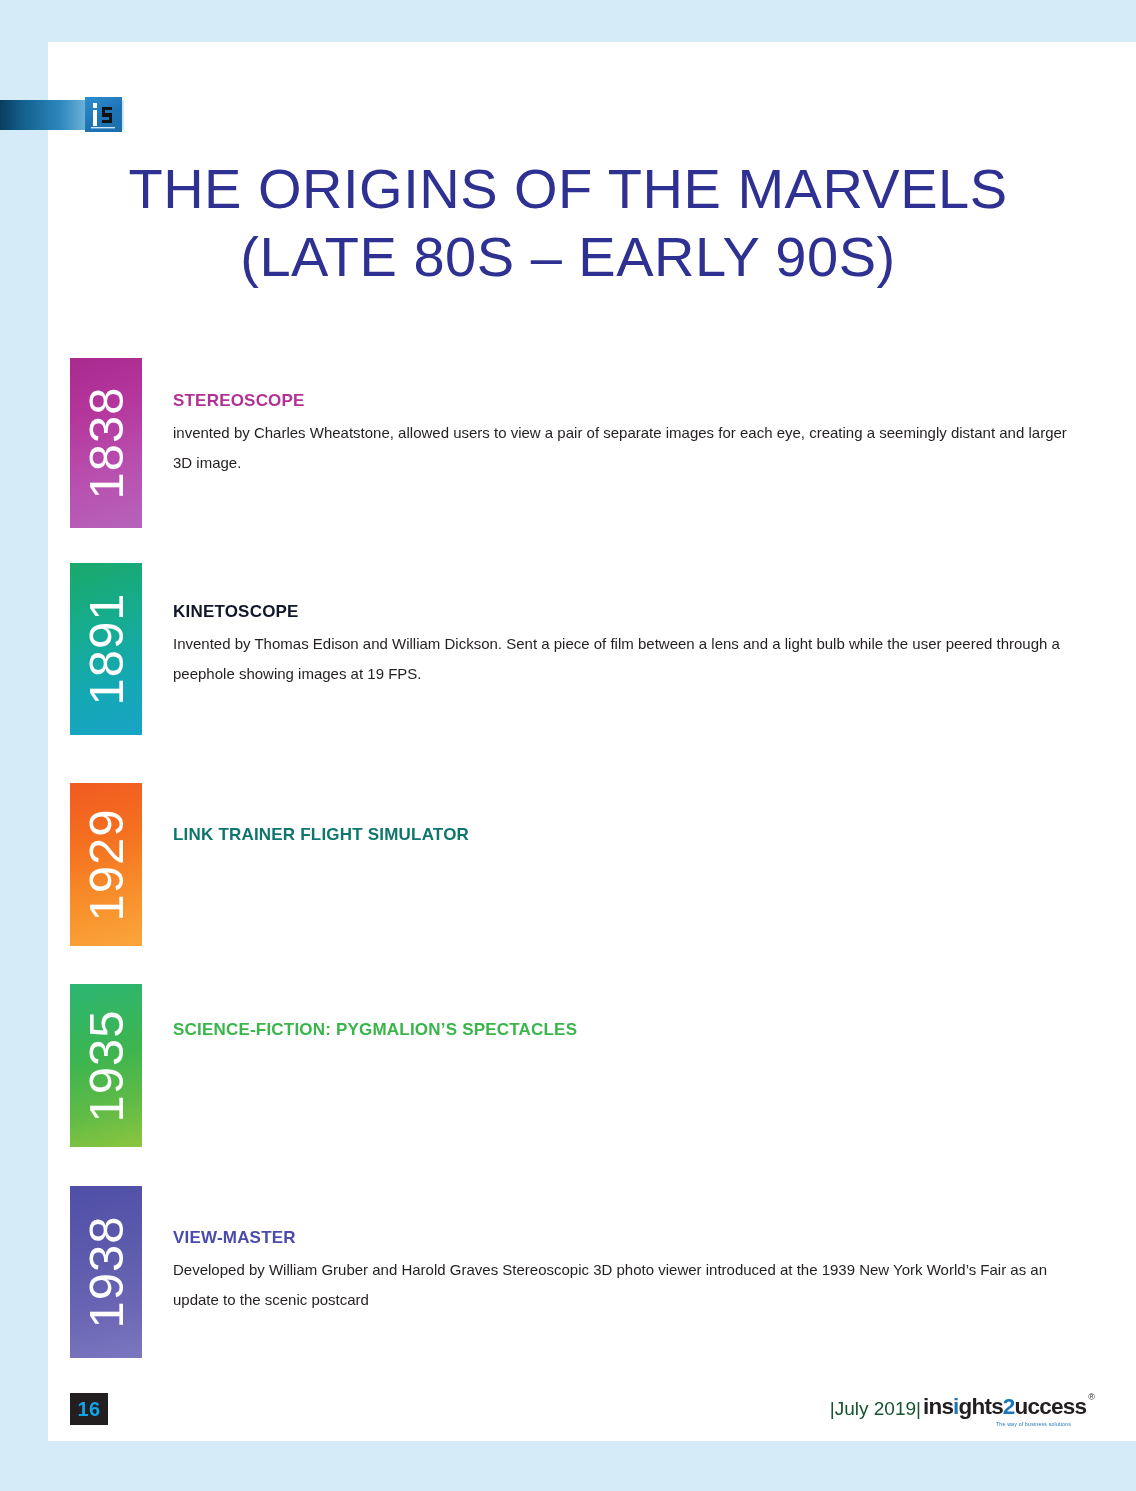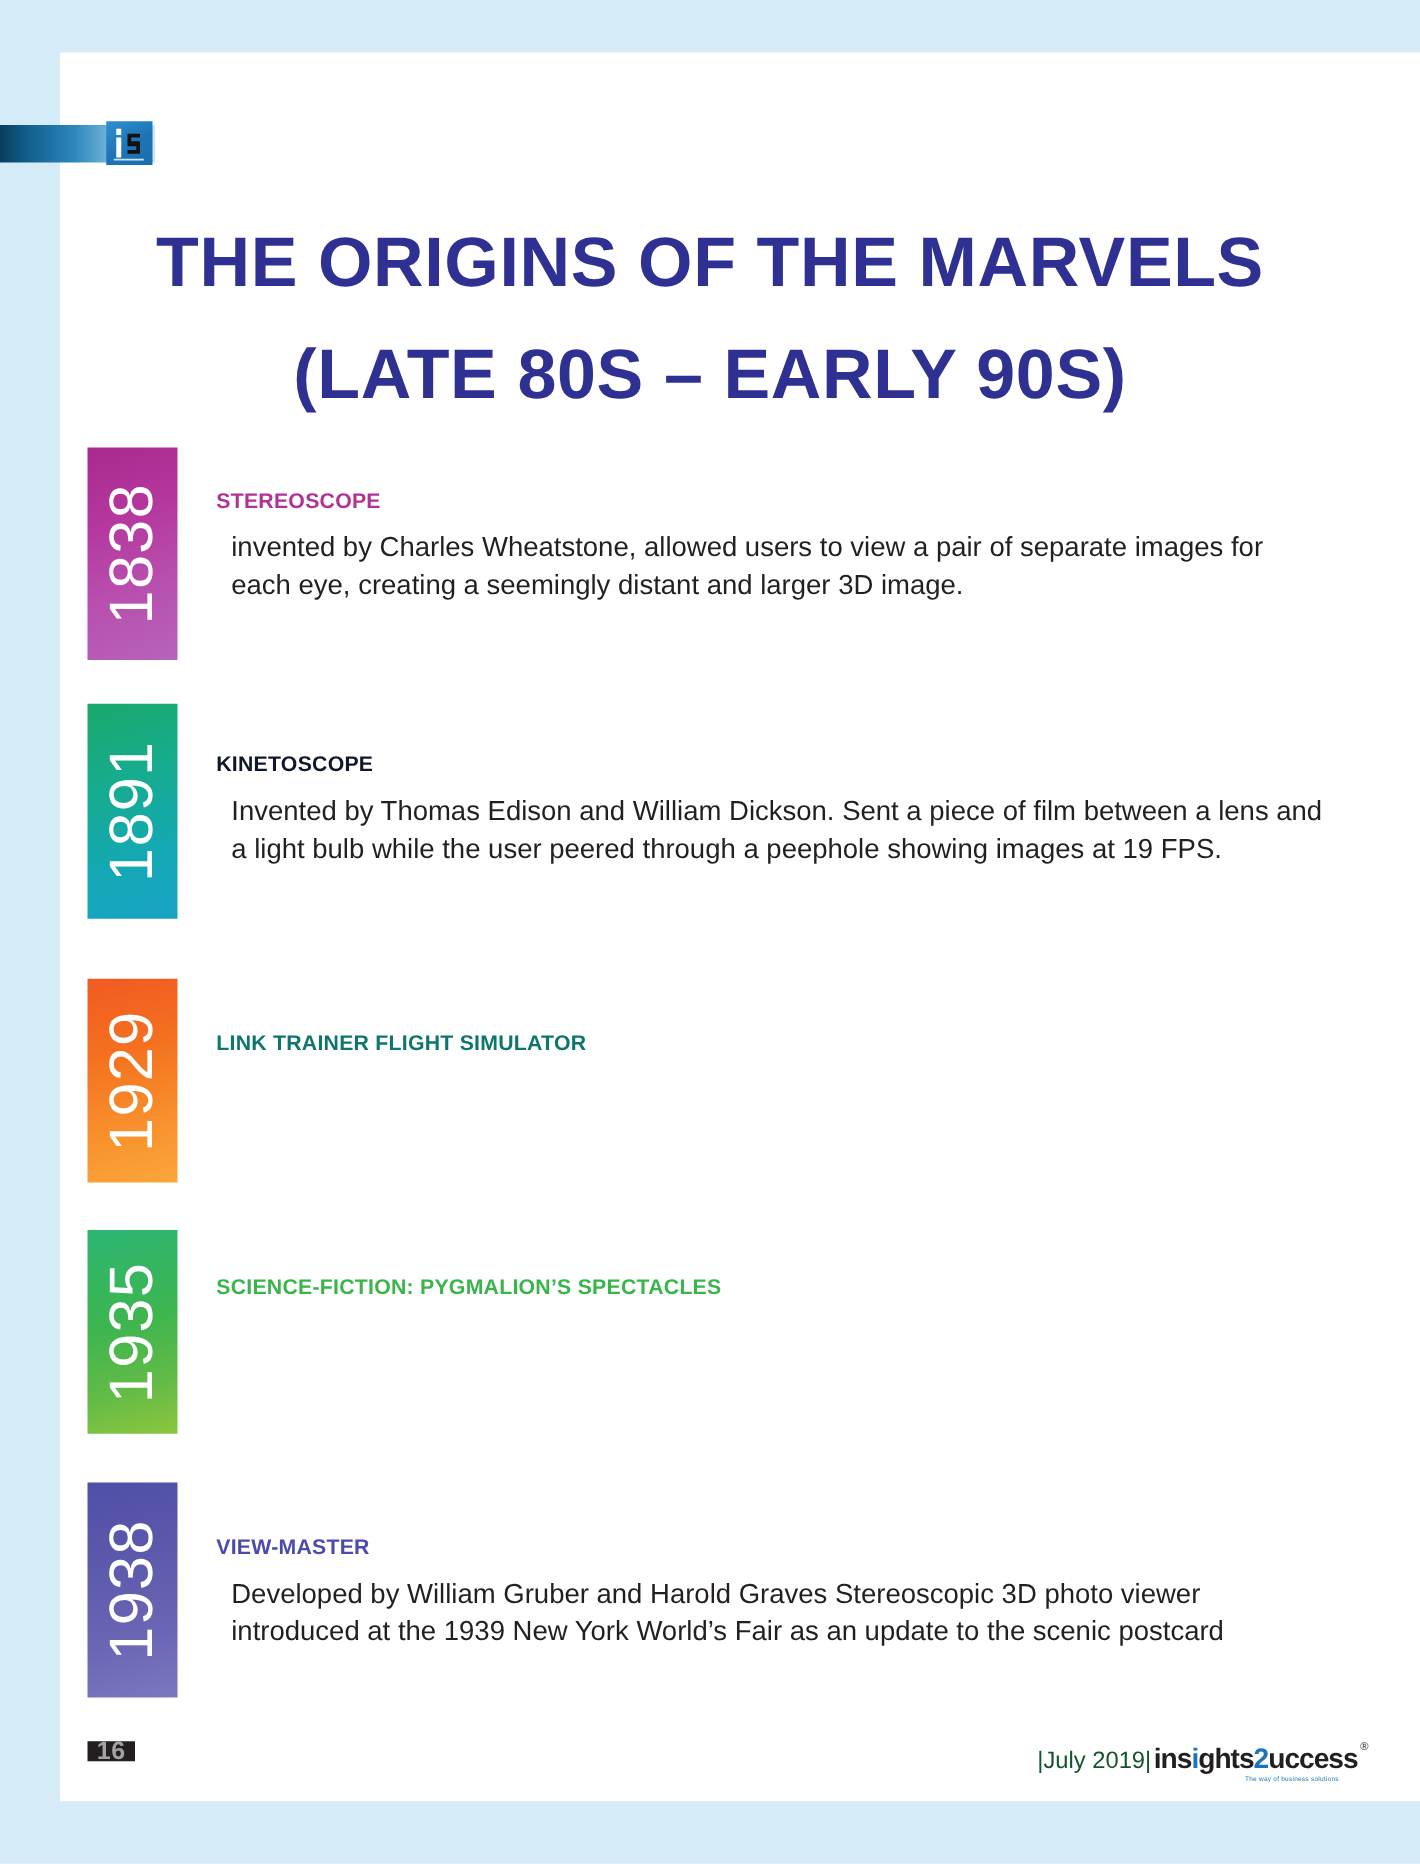--- a/index.html
+++ b/index.html
@@ -54,24 +54,23 @@
     position: absolute;
     left: 48px;
     top: 155px;
     width: 1040px;
     text-align: center;
   }
   .title-line {
     color: #2e3192;
     font-size: 56px;
     line-height: 68px;
-    font-weight: 700;
+    font-weight: 400;
     letter-spacing: 0.5px;
     white-space: nowrap;
-    margin-top: 21px;
   }
 
   
   .tl-row {
     position: absolute;
     left: 70px;
     width: 1010px;
   }
   .year-bar {
     position: absolute;
@@ -99,24 +98,24 @@
     width: 900px;
   }
   .tl-head {
     font-size: 17px;
     font-weight: bold;
     letter-spacing: 0.2px;
     margin: 0 0 7px 0;
     white-space: nowrap;
   }
   .tl-body {
-    font-size: 22px;
+    font-size: 15px;
     line-height: 30px;
     color: #231f20;
-    margin: 12px;
+    margin: 0;
   }
 
   
   #row-0 { top: 358px; height: 170px; }
   #row-0 .tl-content { top: 33px; }
   #row-1 { top: 563px; height: 172px; }
   #row-1 .tl-content { top: 39px; }
   #row-2 { top: 783px; height: 163px; }
   #row-2 .tl-content { top: 42px; }
   #row-3 { top: 984px; height: 163px; }
@@ -131,23 +130,23 @@
   #row-3 .year-bar { background: linear-gradient(165deg, #2bb673 0%, #3eb54f 45%, #62bb46 75%, #8cc63f 100%); }
   #row-4 .year-bar { background: linear-gradient(165deg, #4f4fa8 0%, #5b59ab 35%, #6a66b4 70%, #7b77bf 100%); }
 
   
   #footer { position: absolute; left: 0; top: 0; width: 100%; height: 100%; }
   #page-number {
     position: absolute;
     left: 70px;
     top: 1393px;
     width: 38px;
-    height: 16px;
+    height: 32px;
     background: #231f20;
-    color: #a3a3a3;
+    color: #0ea5e9;
     font-size: 20px;
     font-weight: bold;
     display: flex;
     align-items: center;
     justify-content: center;
     letter-spacing: 0.5px;
   }
   #issue-date {
     position: absolute;
     right: 215px;

